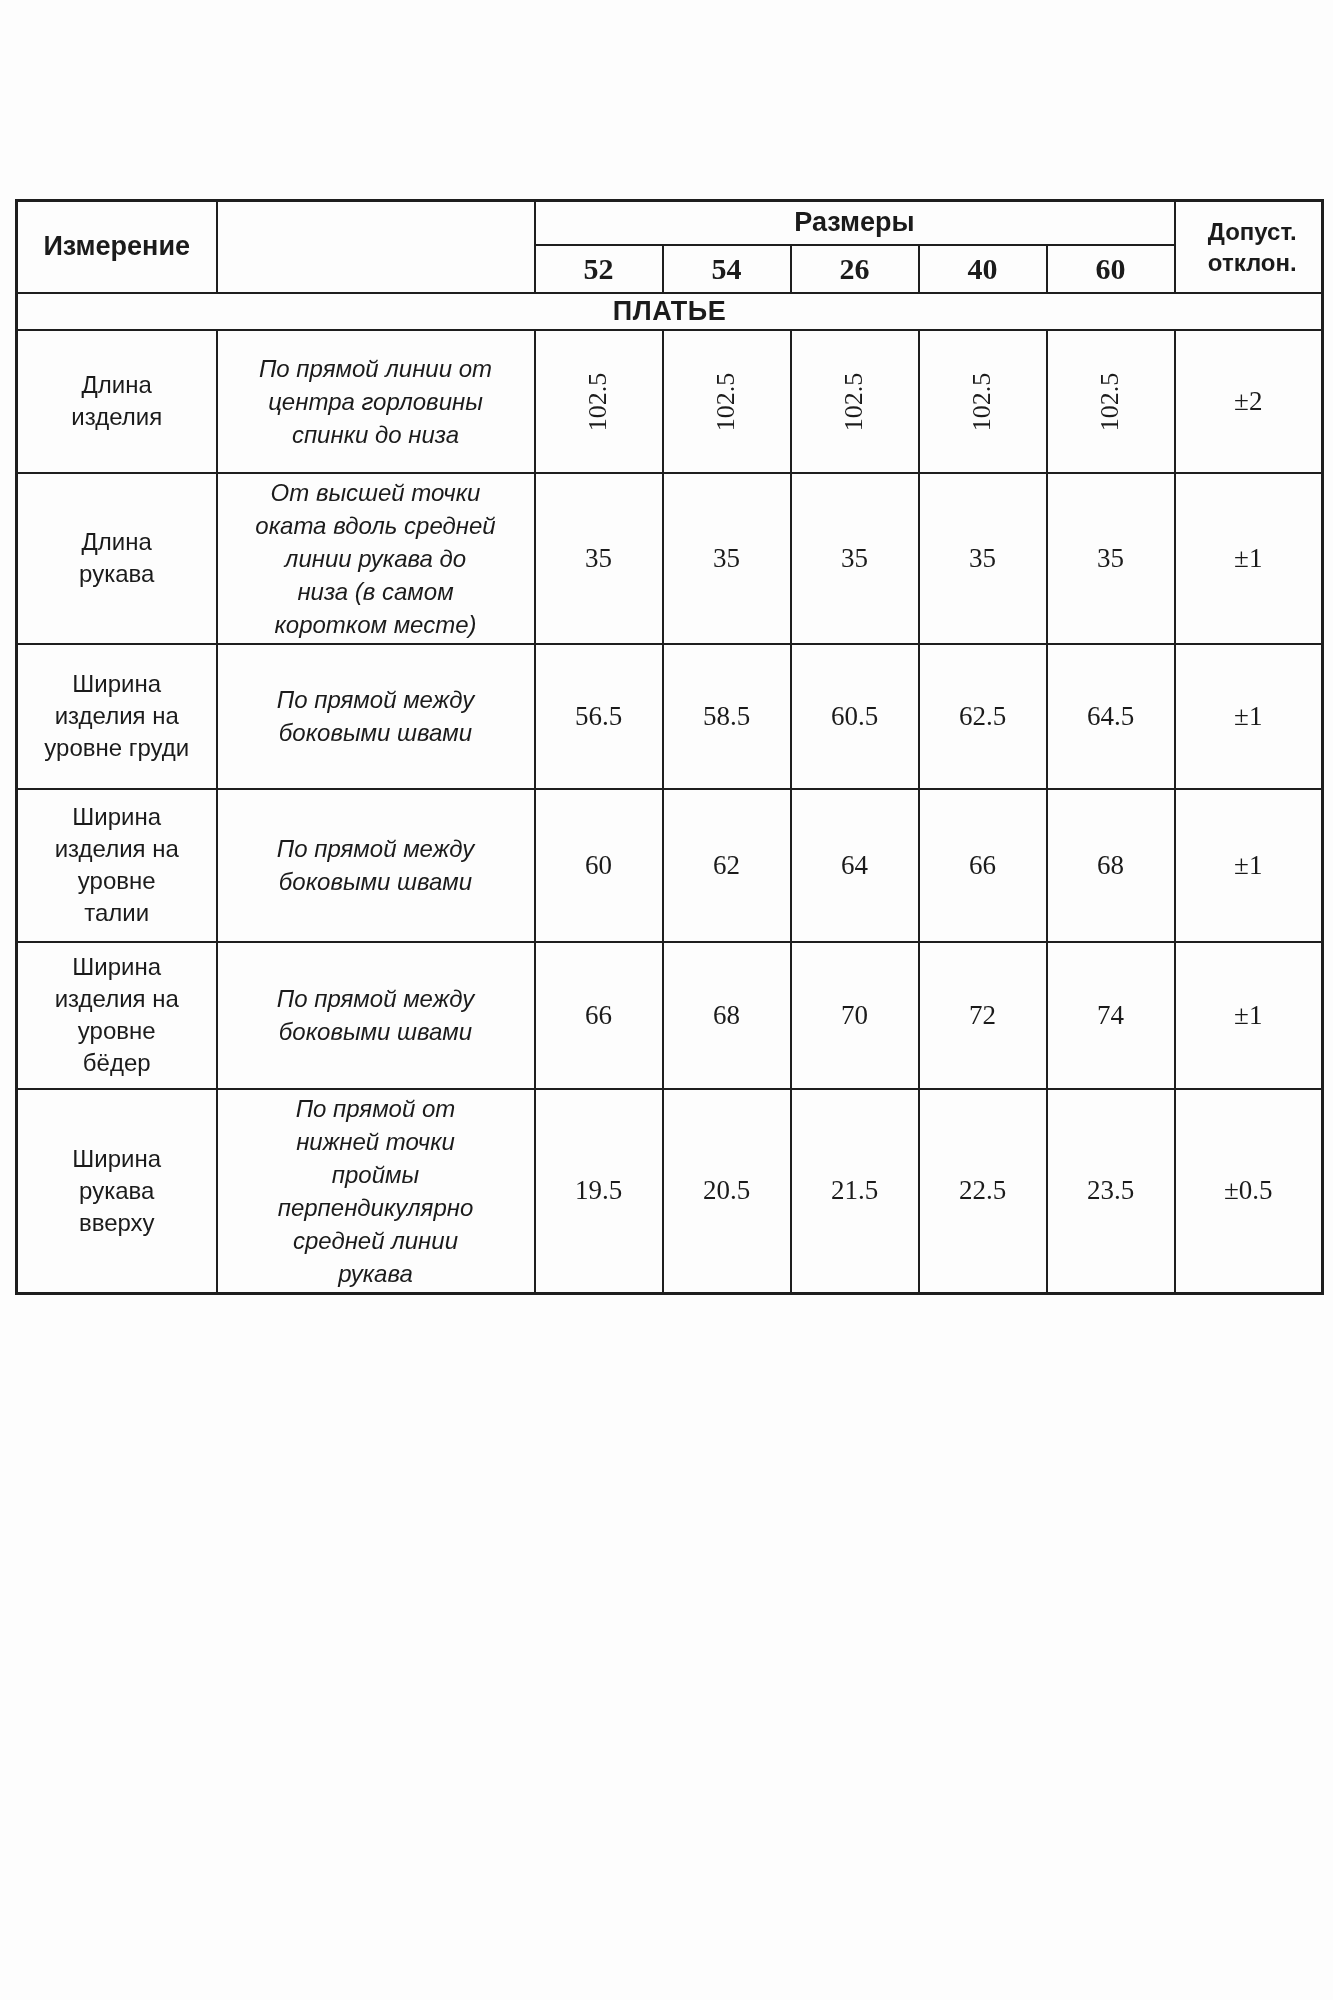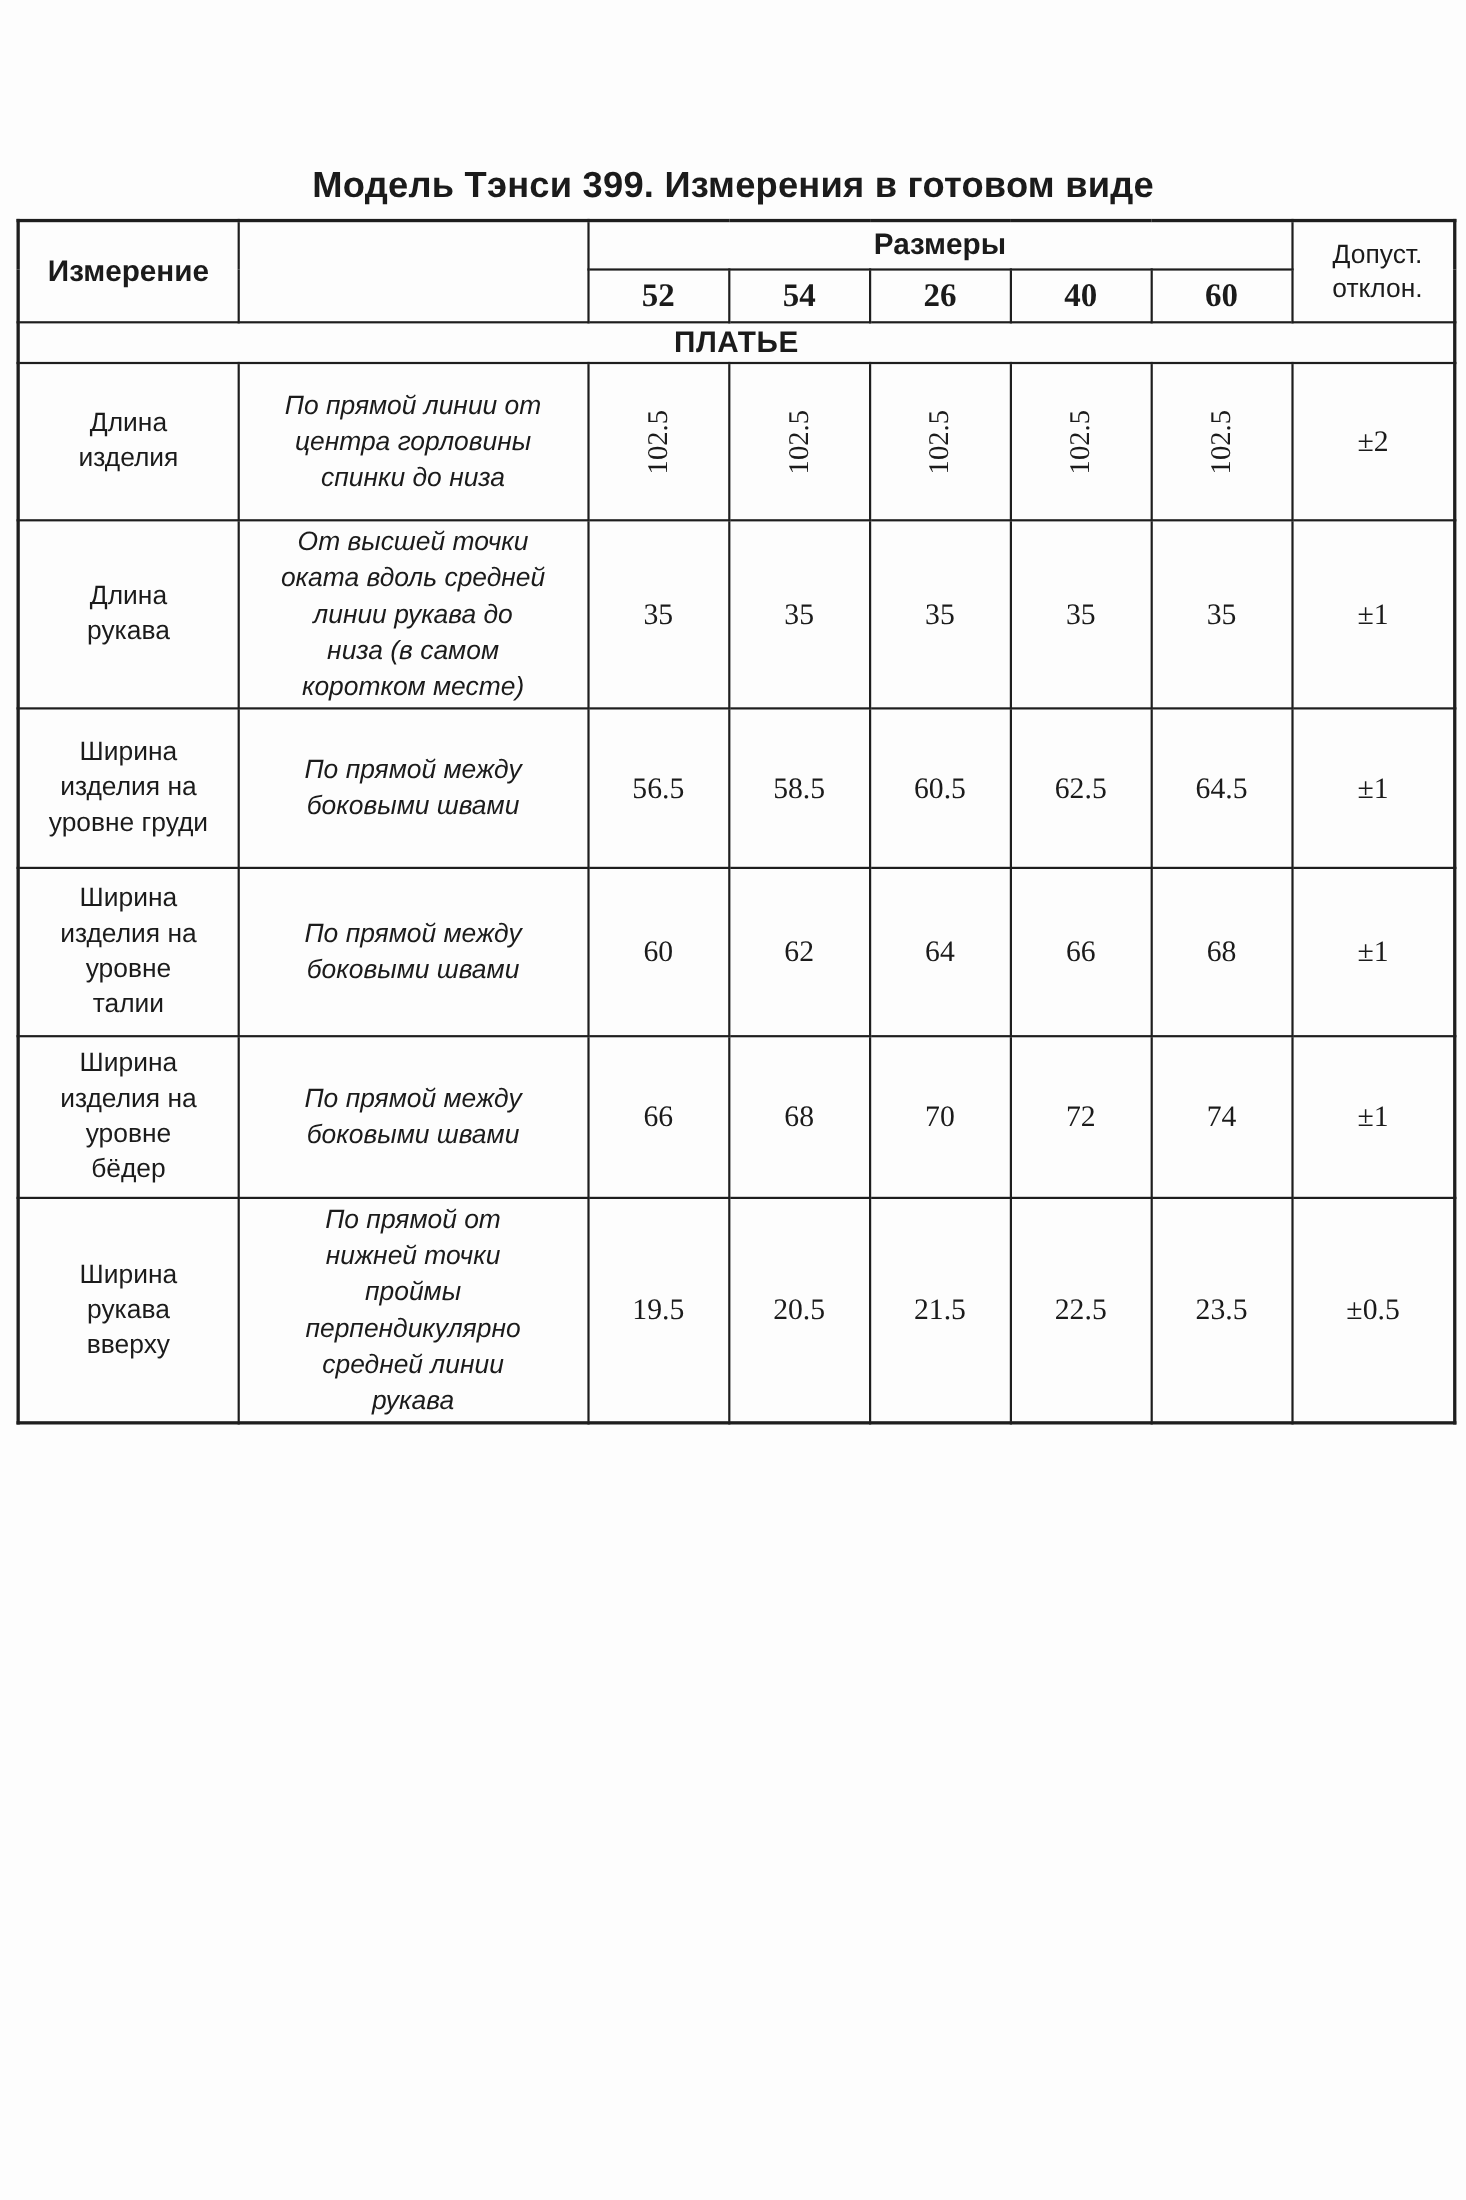--- a/index.html
+++ b/index.html
@@ -57,21 +57,21 @@
     overflow: hidden;
   }
   table.meas { border: 3px solid var(--color-border); }
   
   .hcell {
     font-weight: bold;
     font-size: 27px;
     font-family: "Liberation Sans", sans-serif;
   }
   .tol-h {
-    font-weight: normal;
+    font-weight: bold;
     font-size: 24px;
     line-height: 31px;
     text-align: right;
     padding-left: 14px !important;
     font-family: "Liberation Sans", sans-serif;
   }
   .size-h {
     font-weight: bold;
     font-size: 30px;
     font-family: "Liberation Serif", serif;
@@ -116,21 +116,20 @@
   tr.r2 { height: 145px; }
   tr.r3 { height: 153px; }
   tr.r4 { height: 147px; }
   tr.r5 { height: 205px; }
 </style>
 </head>
 <body>
 
 <div class="page">
 
-  <h1 class="doc-title">Модель Тэнси 399. Измерения в готовом виде</h1>
 
   <table class="meas">
     <colgroup>
       <col style="width:200px">
       <col style="width:318px">
       <col style="width:128px">
       <col style="width:128px">
       <col style="width:128px">
       <col style="width:128px">
       <col style="width:128px">

